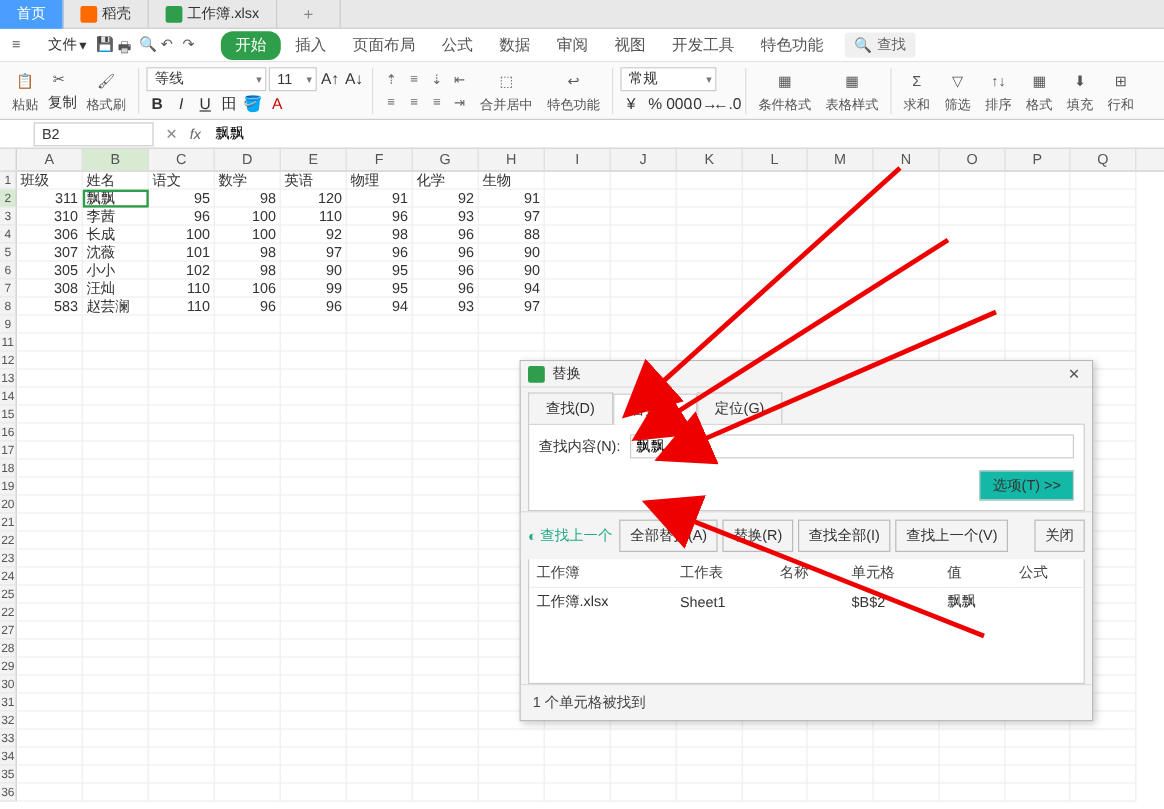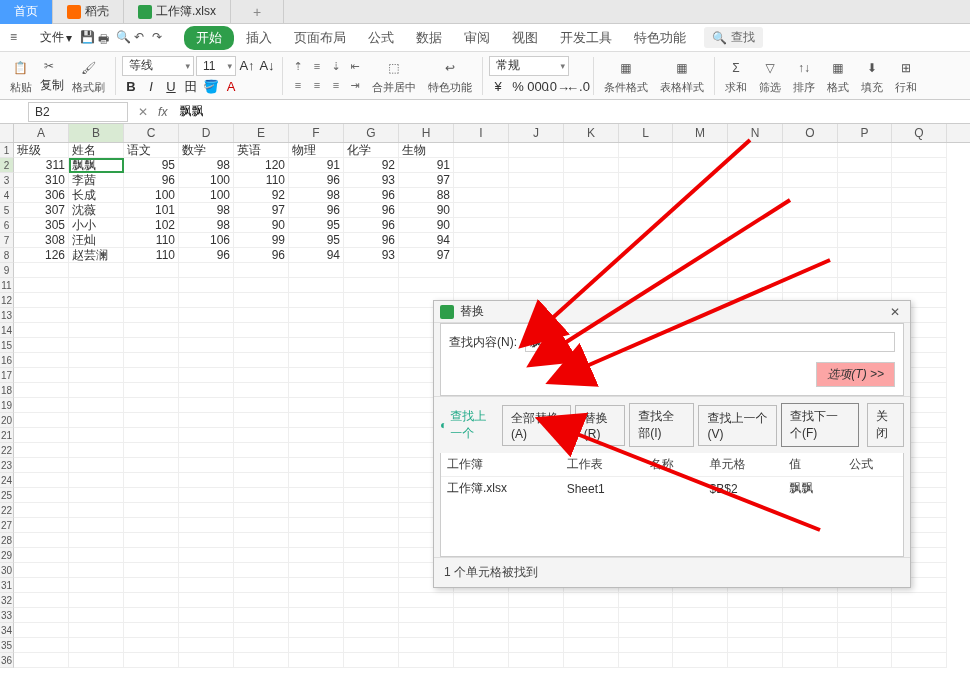--- a/index.html
+++ b/index.html
@@ -60,21 +60,21 @@
 .dialog .titlebar .ico { width: 14px; height: 14px; background: #2e9e4a; border-radius: 2px; margin-right: 6px; }
 .dialog .titlebar .close { margin-left: auto; width: 18px; text-align: center; color: #555; cursor: pointer; }
 .dialog .tabs { display: flex; padding: 4px 6px 0 6px; gap: 0; }
 .dialog .tab { padding: 4px 14px; border: 1px solid #ccc; border-bottom: none; background: #f4f4f4; font-size: 12px; color: #333; }
 .dialog .tab.active { background: #fff; position: relative; top: 1px; }
 .dialog .body { background: #fff; margin: 0 6px; border: 1px solid #ccc; padding: 8px 8px 4px 8px; }
 .dialog .form-row { display: flex; align-items: center; margin-bottom: 6px; gap: 6px; }
 .dialog .form-row label { width: 70px; font-size: 12px; color: #333; }
 .dialog .form-row input { flex: 1; height: 20px; border: 1px solid #ccc; padding: 0 4px; font-size: 12px; }
 .dialog .opts-row { display: flex; justify-content: flex-end; padding: 4px 0; }
-.dialog .opts-row .btn { padding: 3px 10px; border: 1px solid #ccc; background: #fca5a5; font-size: 12px; font-style: italic; }
+.dialog .opts-row .btn { padding: 3px 10px; border: 1px solid #ccc; background: #14b8a6; font-size: 12px; }
 .dialog .btn-row { display: flex; gap: 4px; padding: 6px; align-items: center; background: #f4f4f4; border-top: 1px solid #ddd; }
 .dialog .btn-row .hint { color: #2a8; display: flex; align-items: center; gap: 3px; font-size: 12px; margin-right: 2px; }
 .dialog .btn-row .btn { padding: 4px 8px; border: 1px solid #bbb; background: #f4f4f4; font-size: 12px; cursor: pointer; }
 .dialog .btn-row .btn.primary { border: 1px solid #888; }
 .dialog .btn-row .spacer { flex: 1; }
 .dialog .results { background: #fff; margin: 0 6px; border: 1px solid #ccc; border-top: none; }
 .dialog .results table { width: 100%; border-collapse: collapse; font-size: 12px; }
 .dialog .results th, .dialog .results td { text-align: left; padding: 3px 6px; }
 .dialog .results thead th { color: #444; font-weight: normal; border-bottom: 1px solid #eee; }
 .dialog .results .filler { height: 56px; }
@@ -142,21 +142,21 @@
     <div class="lbl">复制</div>
   </div>
   <div class="group">
       <div class="big-ico">🖌</div>
       <div class="lbl">格式刷</div>
     </div>
   <div class="vsep"></div>
 
   <div class="stack2">
     <div class="fmt-row">
-      <div class="combo" style="width:72px">等线</div>
+      <div class="combo" style="width:100px">等线</div>
       <div class="combo" style="width:40px">11</div>
       <div class="b">A↑</div>
       <div class="b">A↓</div>
     </div>
     <div class="fmt-row">
       <div class="b">
           <b>B</b>
         </div>
       <div class="b">
           <i>I</i>
@@ -405,21 +405,21 @@
       <div class="cell" style="width:55px"></div>
       <div class="cell" style="width:54px"></div>
       <div class="cell" style="width:55px"></div>
       <div class="cell" style="width:55px"></div>
       <div class="cell" style="width:55px"></div>
       <div class="cell" style="width:54px"></div>
       <div class="cell" style="width:55px"></div>
     </div>
     <div class="row">
       <div class="row-h ">8</div>
-      <div class="cell rt" style="width:55px">126</div>
+      <div class="cell rt" style="width:55px">583</div>
       <div class="cell" style="width:55px">赵芸澜</div>
       <div class="cell rt" style="width:55px">110</div>
       <div class="cell rt" style="width:55px">96</div>
       <div class="cell rt" style="width:55px">96</div>
       <div class="cell rt" style="width:55px">94</div>
       <div class="cell rt" style="width:55px">93</div>
       <div class="cell rt" style="width:55px">97</div>
       <div class="cell" style="width:55px"></div>
       <div class="cell" style="width:55px"></div>
       <div class="cell" style="width:55px"></div>
@@ -970,40 +970,44 @@
       <div class="cell" style="width:54px"></div>
       <div class="cell" style="width:55px"></div>
     </div>
   </div>
 
 <div class="dialog">
   <div class="titlebar">
     <span class="ico"></span>
     <span>替换</span>
     <span class="close">✕</span>
+  </div>
+  <div class="tabs">
+    <div class="tab">查找(D)</div>
+    <div class="tab active">替换(P)</div>
+    <div class="tab">定位(G)</div>
   </div>
   <div class="body">
     <div class="form-row">
       <label>查找内容(N):</label>
       <input value="飘飘" style="">
     </div>
     <div class="opts-row">
       <div class="btn">选项(T) &gt;&gt;</div>
     </div>
   </div>
   <div class="btn-row">
     <div class="hint">
         <span style="color:#2a8">◐</span>
         <span>查找上一个</span>
       </div>
     <div class="btn">全部替换(A)</div>
     <div class="btn">替换(R)</div>
     <div class="btn">查找全部(I)</div>
     <div class="btn">查找上一个(V)</div>
-    <div class="btn primary">查找下一个(F)</div>
     <div class="spacer"></div>
     <div class="btn">关闭</div>
   </div>
   <div class="results">
     <table>
       <thead>
           <tr>
         <th>工作簿</th>
         <th>工作表</th>
         <th>名称</th>

